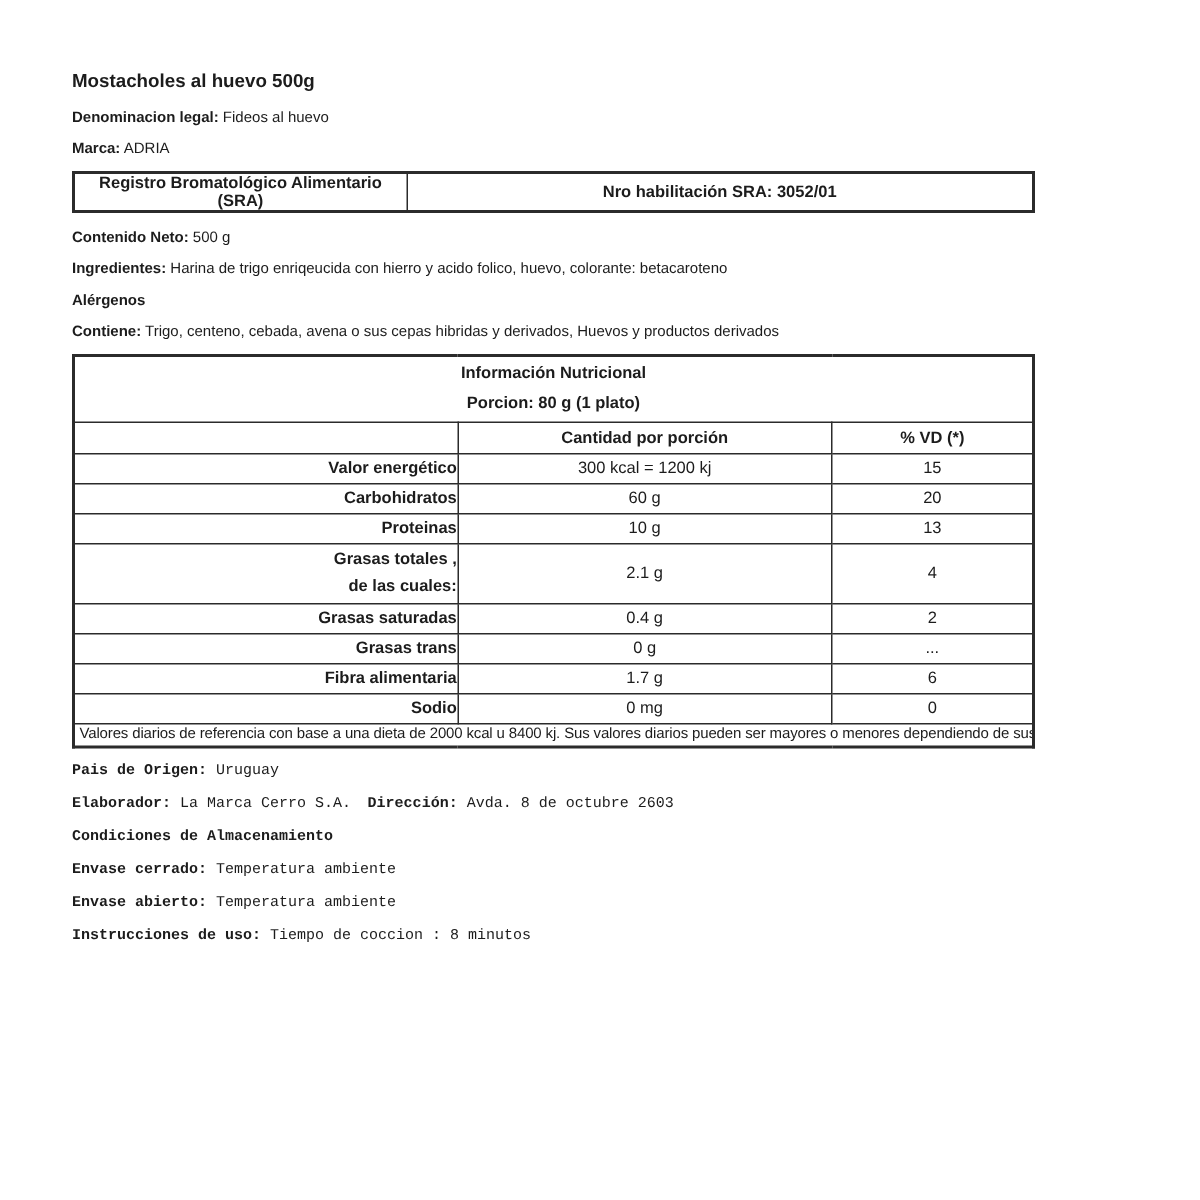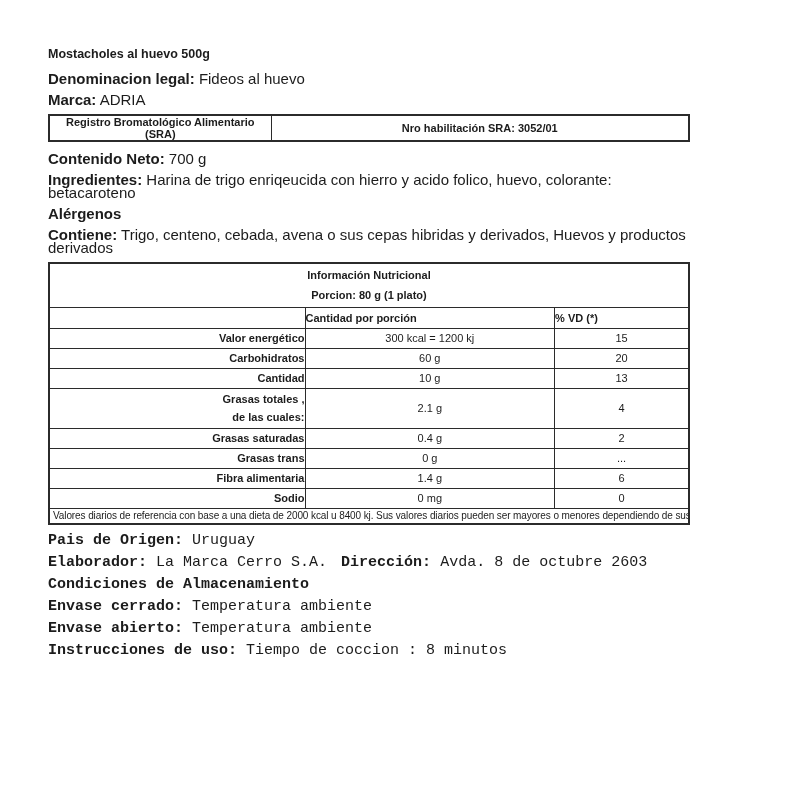--- a/index.html
+++ b/index.html
@@ -14,21 +14,21 @@
   }
   .page { padding: 48px 44px 0 48px; width: 734px; }
 
   .title {
     font-size: 12.5px;
     font-weight: bold;
     margin: 0 0 11px 0;
     line-height: 13px;
   }
   .line {
-    font-size: 15px;
+    font-size: 10px;
     line-height: 13px;
     margin: 0 0 8px 0;
   }
   .line .lbl { font-weight: bold; }
   .line.heading { font-weight: bold; }
   .bottom .line { margin-bottom: 9px; font-family: Liberation Mono, monospace; }
   .dir-lbl { margin-left: 5px; }
 
   table { border-collapse: collapse; width: 100%; table-layout: fixed; }
 
@@ -53,21 +53,21 @@
     margin: 3px 0 9px 0;
   }
   .nut-table td {
     border: 1px solid #2b2b2b;
     font-size: 11px;
     padding: 0;
     vertical-align: middle;
   }
   .nut-info td { height: 44px; text-align: center; font-weight: bold; }
   .nut-info .info-line { line-height: 20px; }
-  .nut-head td { height: 21px; text-align: left; font-weight: bold; }
+  .nut-head td { height: 21px; text-align: center; font-weight: bold; }
   .nut-row td { height: 20px; }
   .nut-row td.name { text-align: right; padding-left: 6px; font-weight: bold; }
   .nut-row.indent td.name { }
   .nut-row td.qty, .nut-row td.vd { text-align: center; font-weight: normal; }
   .nut-row.tall td { height: 40px; }
   .nut-row.tall td.name { line-height: 18px; }
   .nut-foot td {
     height: 16px;
     font-size: 10px;
     letter-spacing: -0.1px;
@@ -103,21 +103,21 @@
     <tbody>
         <tr>
       <td>Registro Bromatológico Alimentario (SRA)</td>
       <td>Nro habilitación SRA: 3052/01</td>
     </tr>
   </tbody>
     </table>
 
   <p class="line">
     <span class="lbl">Contenido Neto:</span>
-    <span>700 g</span>
+    <span>500 g</span>
   </p>
 
   <p class="line">
     <span class="lbl">Ingredientes:</span>
     <span>Harina de trigo enriqeucida con hierro y acido folico, huevo, colorante: betacaroteno</span>
   </p>
 
   <p class="line heading">Alérgenos</p>
 
   <p class="line">
@@ -147,21 +147,21 @@
       <td class="name">Valor energético</td>
       <td class="qty">300 kcal = 1200 kj</td>
       <td class="vd">15</td>
     </tr>
     <tr class="nut-row">
       <td class="name">Carbohidratos</td>
       <td class="qty">60 g</td>
       <td class="vd">20</td>
     </tr>
     <tr class="nut-row">
-      <td class="name">Cantidad</td>
+      <td class="name">Proteinas</td>
       <td class="qty">10 g</td>
       <td class="vd">13</td>
     </tr>
     <tr class="nut-row tall">
       <td class="name">
         <div>Grasas totales ,</div>
         <div>de las cuales:</div>
       </td>
       <td class="qty">2.1 g</td>
       <td class="vd">4</td>
@@ -171,21 +171,21 @@
       <td class="qty">0.4 g</td>
       <td class="vd">2</td>
     </tr>
     <tr class="nut-row indent">
       <td class="name">Grasas trans</td>
       <td class="qty">0 g</td>
       <td class="vd">...</td>
     </tr>
     <tr class="nut-row">
       <td class="name">Fibra alimentaria</td>
-      <td class="qty">1.4 g</td>
+      <td class="qty">1.7 g</td>
       <td class="vd">6</td>
     </tr>
     <tr class="nut-row">
       <td class="name">Sodio</td>
       <td class="qty">0 mg</td>
       <td class="vd">0</td>
     </tr>
     <tr class="nut-foot">
       <td colspan="3">Valores diarios de referencia con base a una dieta de 2000 kcal u 8400 kj. Sus valores diarios pueden ser mayores o menores dependiendo de sus necesidades energéticas</td>
     </tr>

